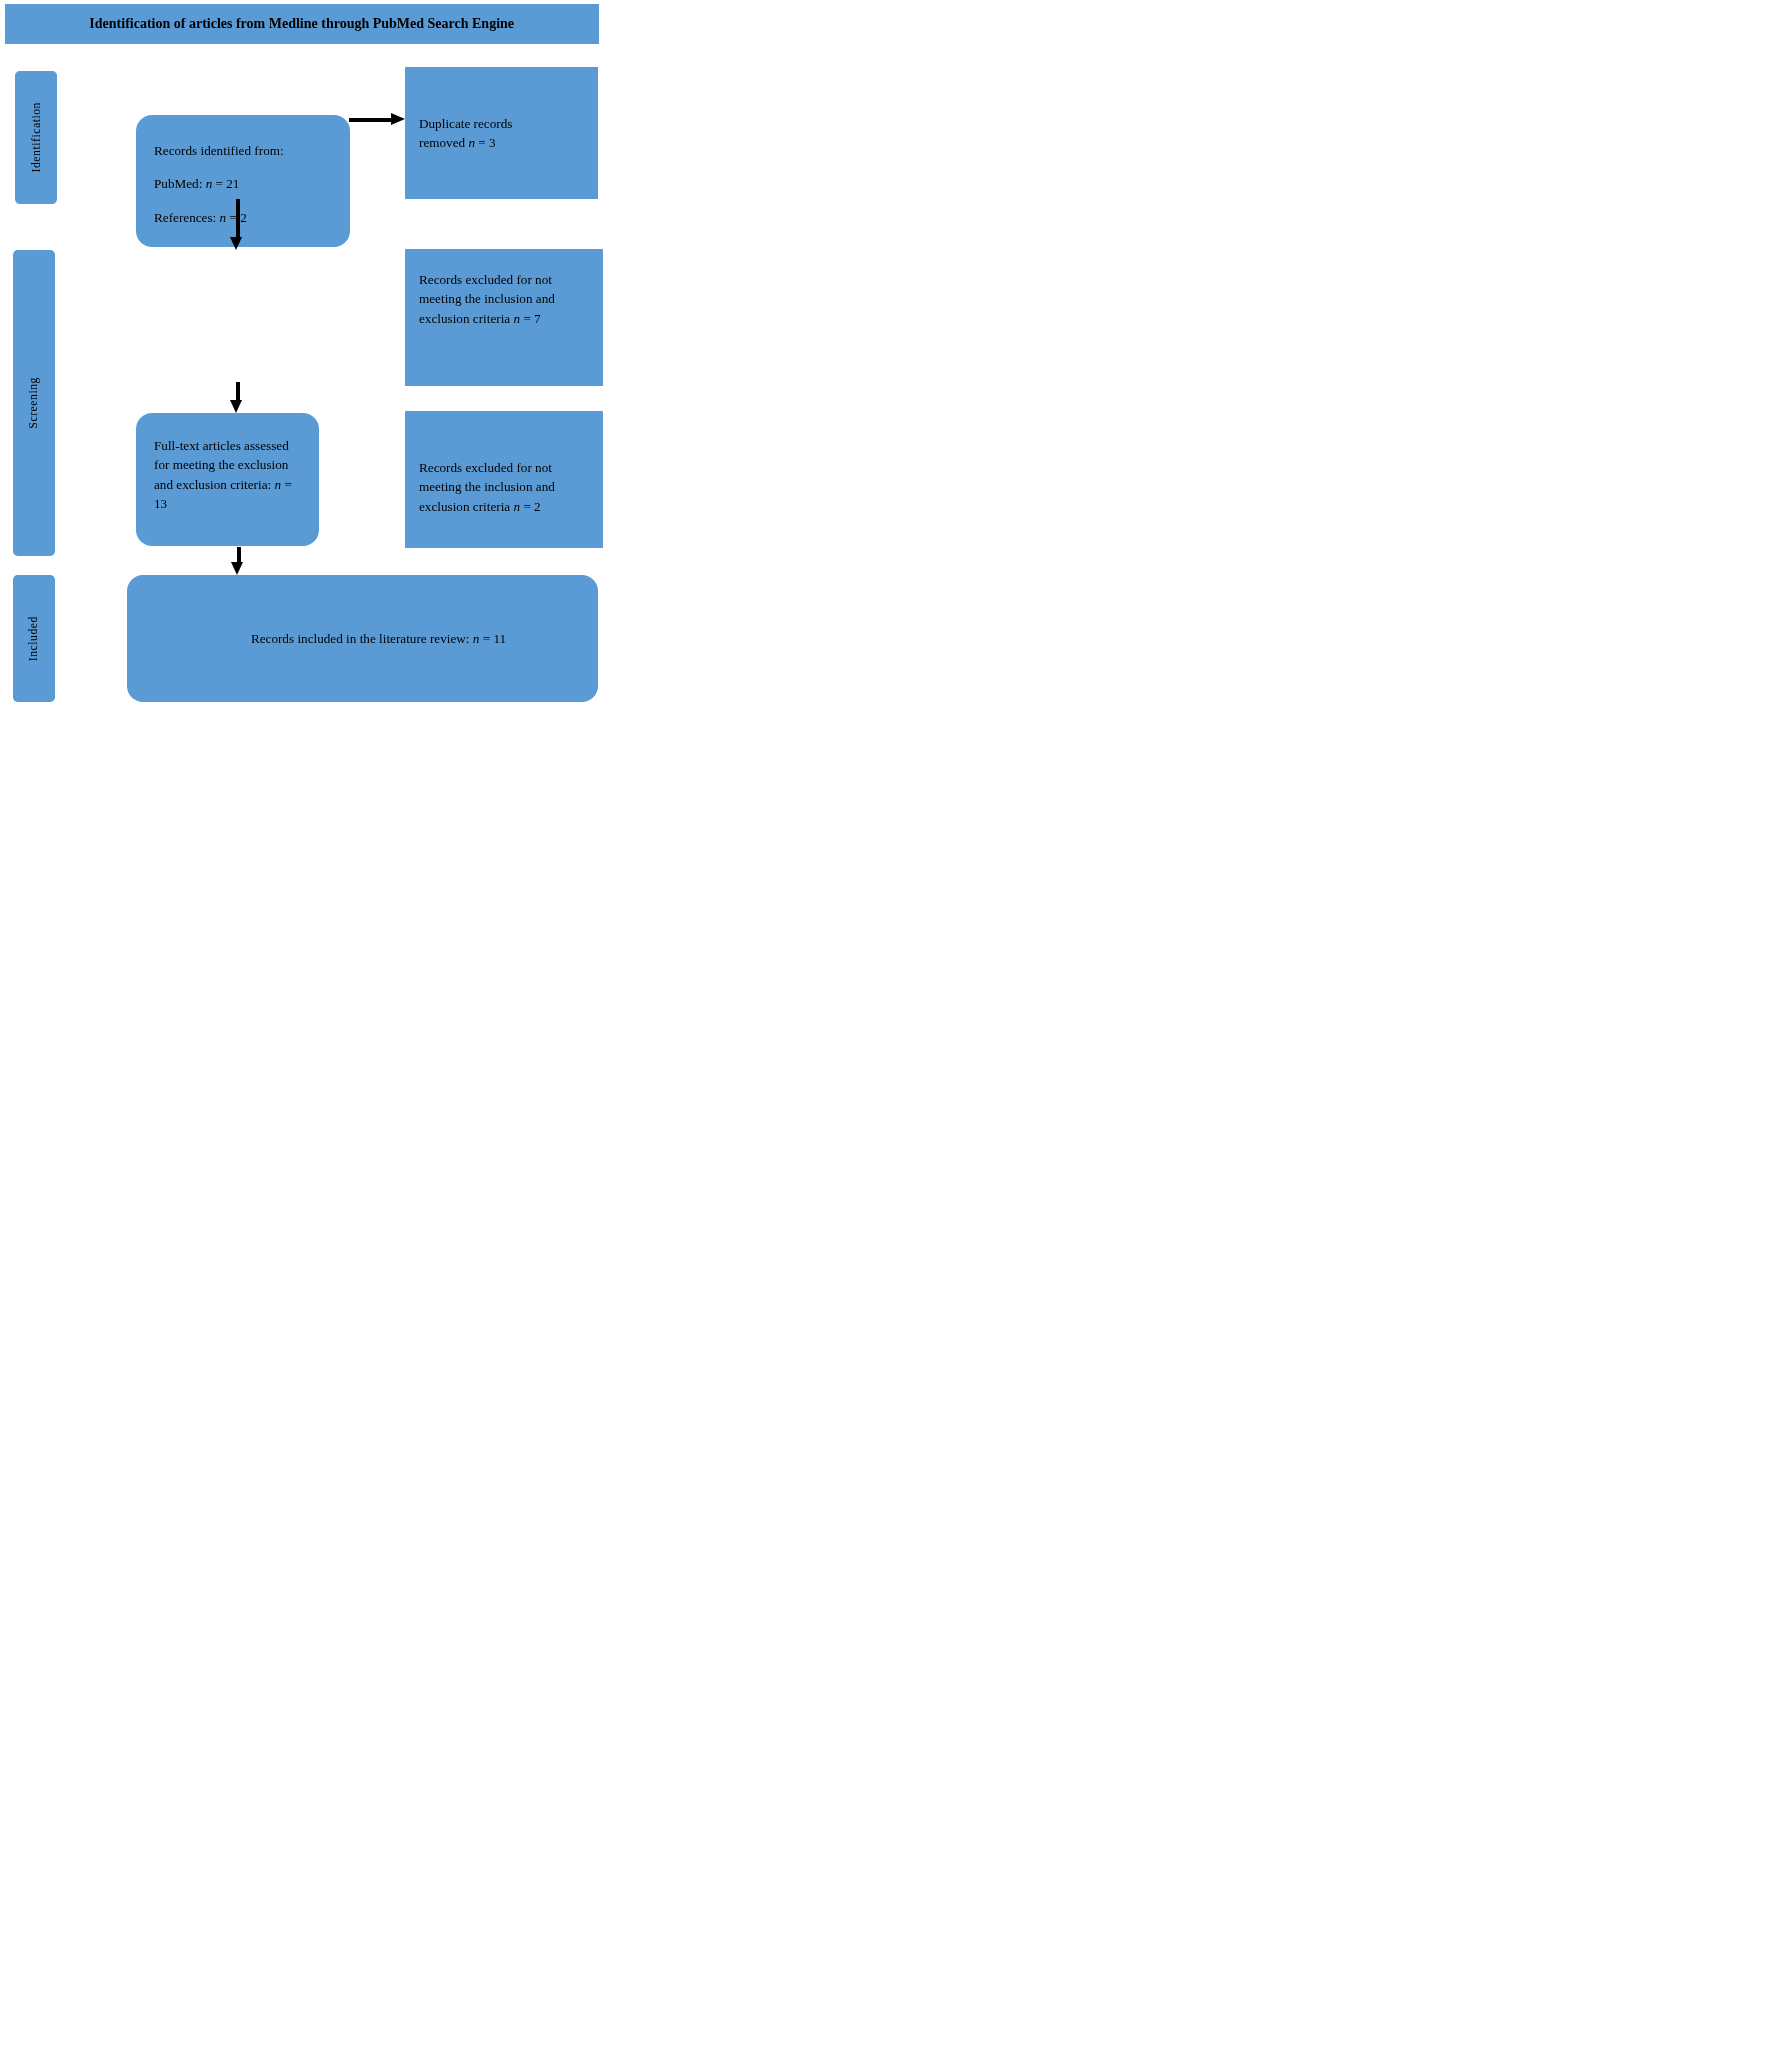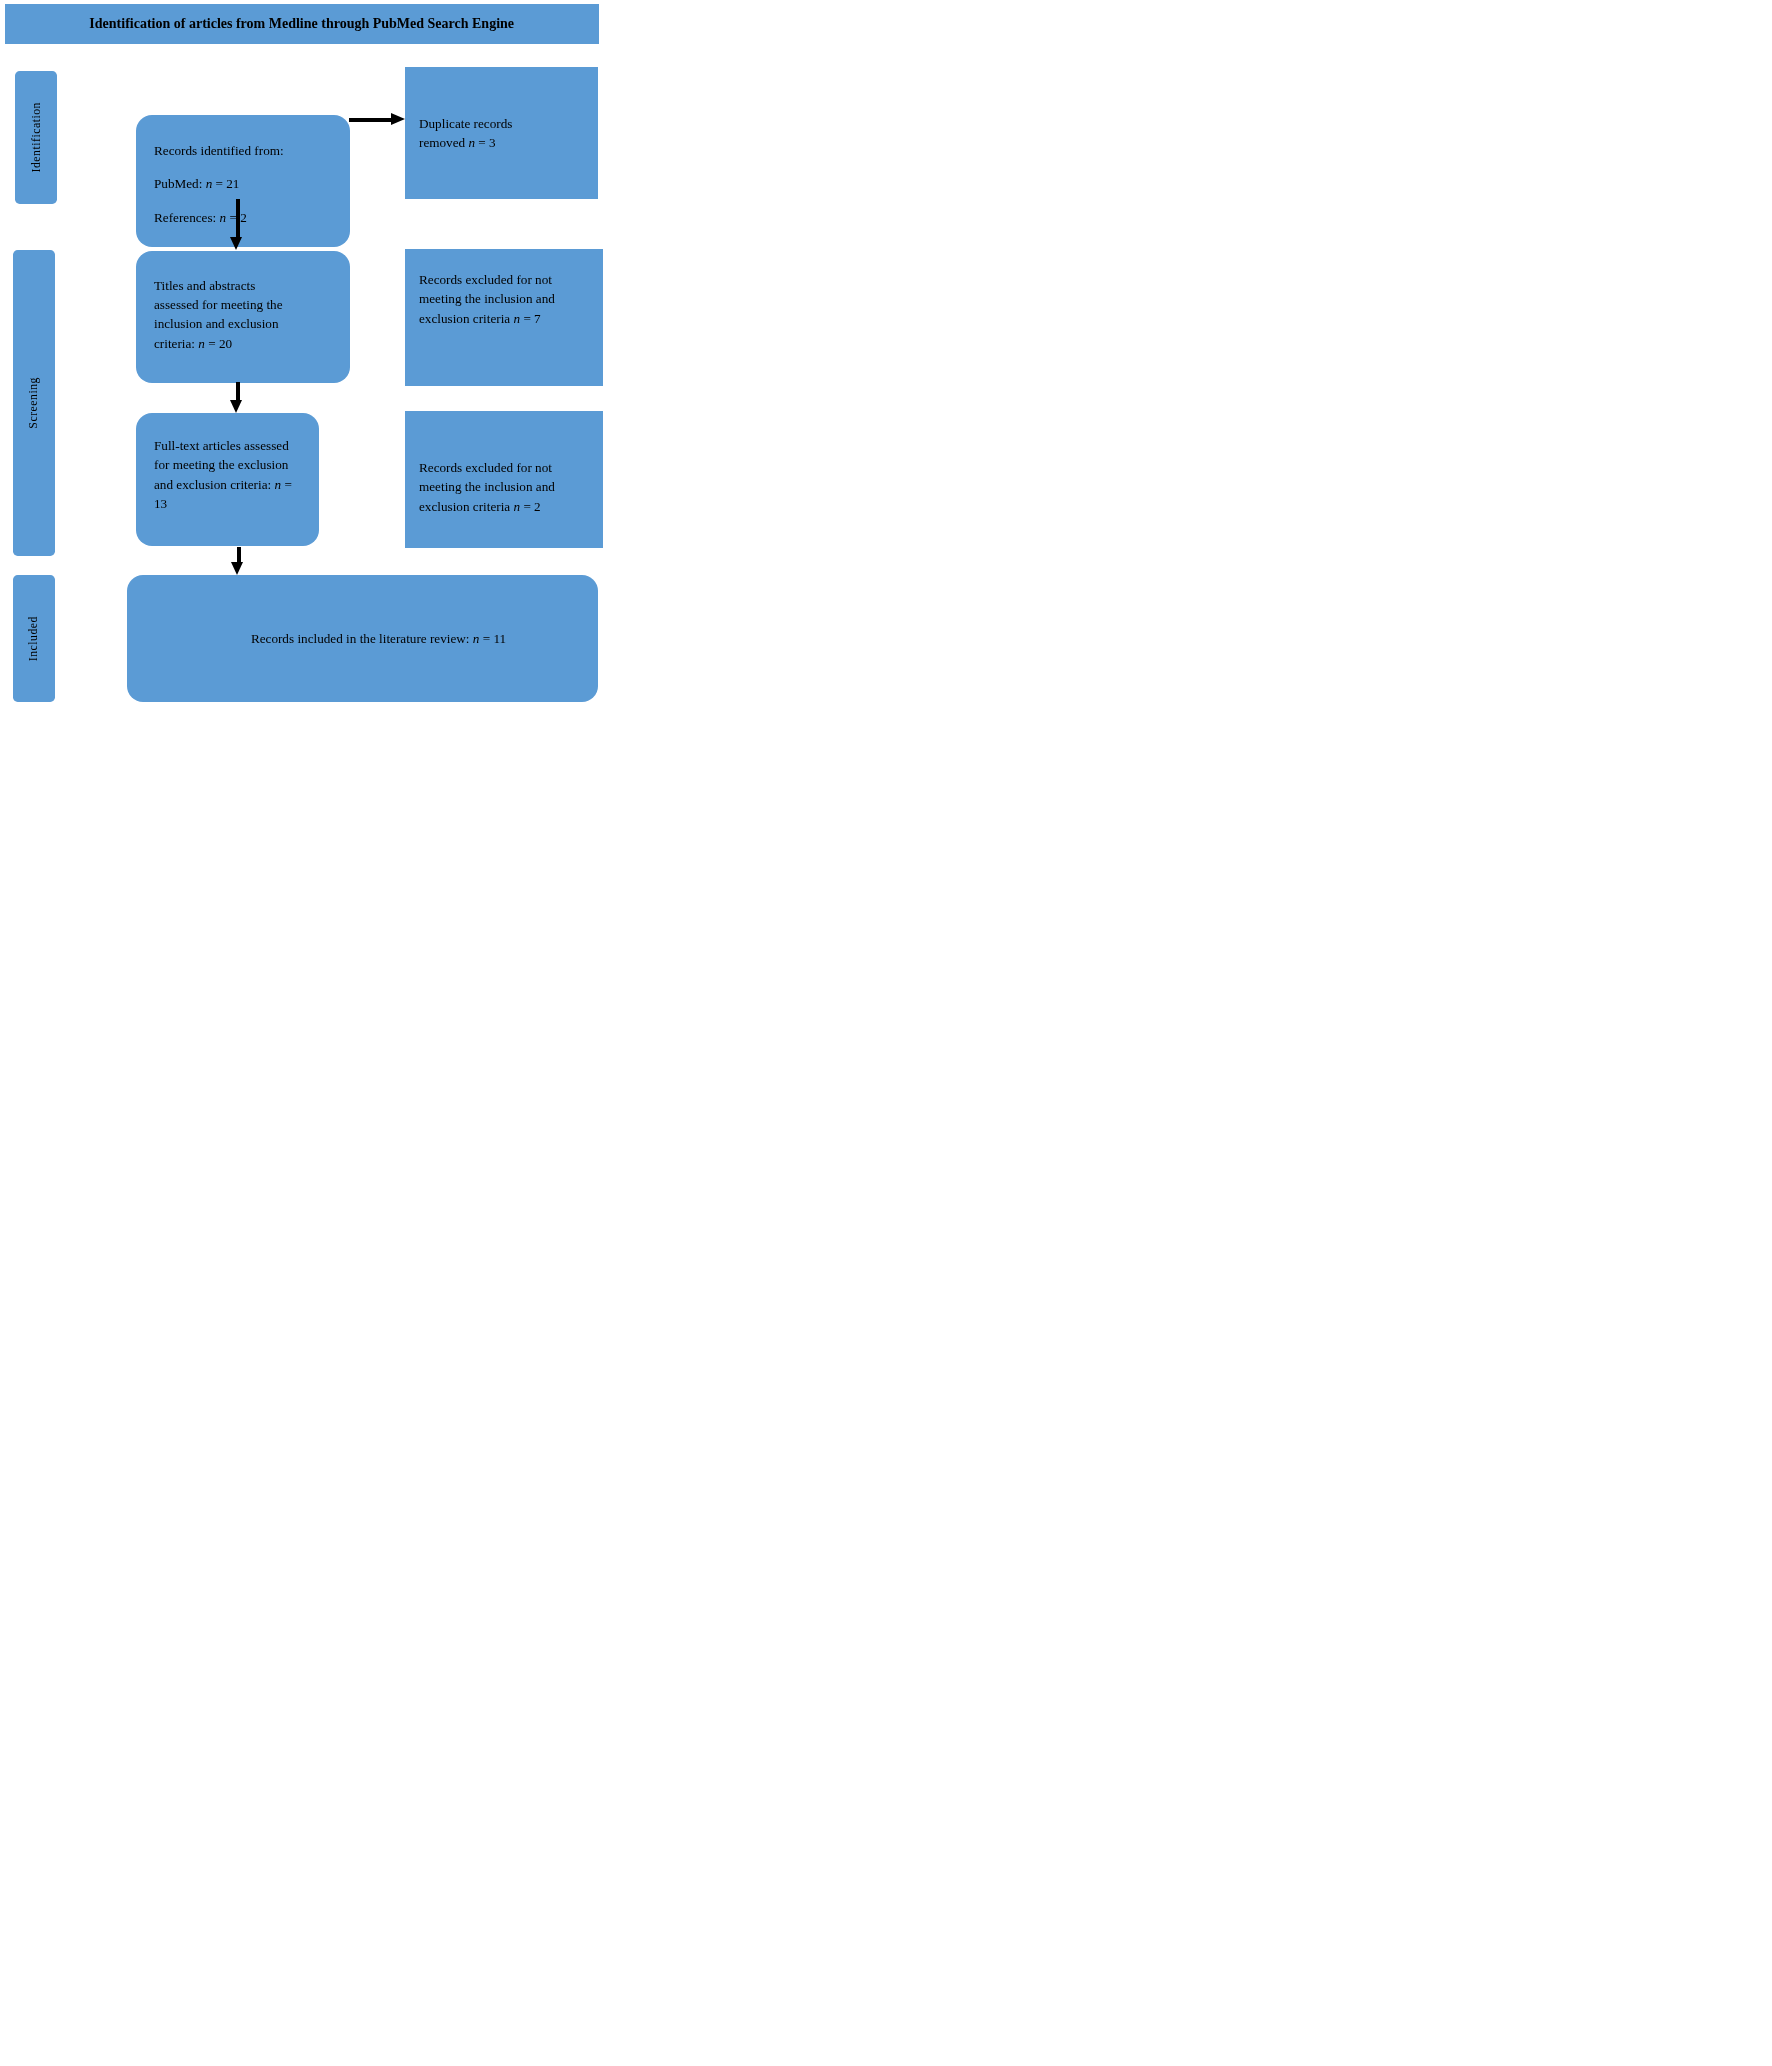--- a/index.html
+++ b/index.html
@@ -94,26 +94,20 @@
     <span class="line">Duplicate records</span>
     <span class="line">removed <i>n</i> = 3</span>
   </div>
 
   <div class="shaft" style="left:349px;top:118px;width:43px;height:3.8px;"></div>
   <div class="head-right" style="left:391px;top:113px;"></div>
 
   <div class="shaft" style="left:236px;top:199px;width:3.8px;height:40px;"></div>
   <div class="head-down" style="left:230px;top:237px;"></div>
 
-  <div class="flow-box rounded" style="left:136px;top:251px;width:214px;height:132px;padding:24.6px 11.3px 0 18px;">
-    <span class="line">Titles and abstracts</span>
-    <span class="line">assessed for meeting the</span>
-    <span class="line">inclusion and exclusion</span>
-    <span class="line">criteria: <i>n</i> = 20</span>
-  </div>
 
   <div class="flow-box" style="left:405px;top:249px;width:198px;height:137px;padding:21px 11.3px 0 14px;">
     <span class="line">Records excluded for not</span>
     <span class="line">meeting the inclusion and</span>
     <span class="line">exclusion criteria <i>n</i> = 7</span>
   </div>
 
   <div class="shaft" style="left:236px;top:382px;width:3.8px;height:18.4px;"></div>
   <div class="head-down" style="left:230px;top:400px;"></div>
 

